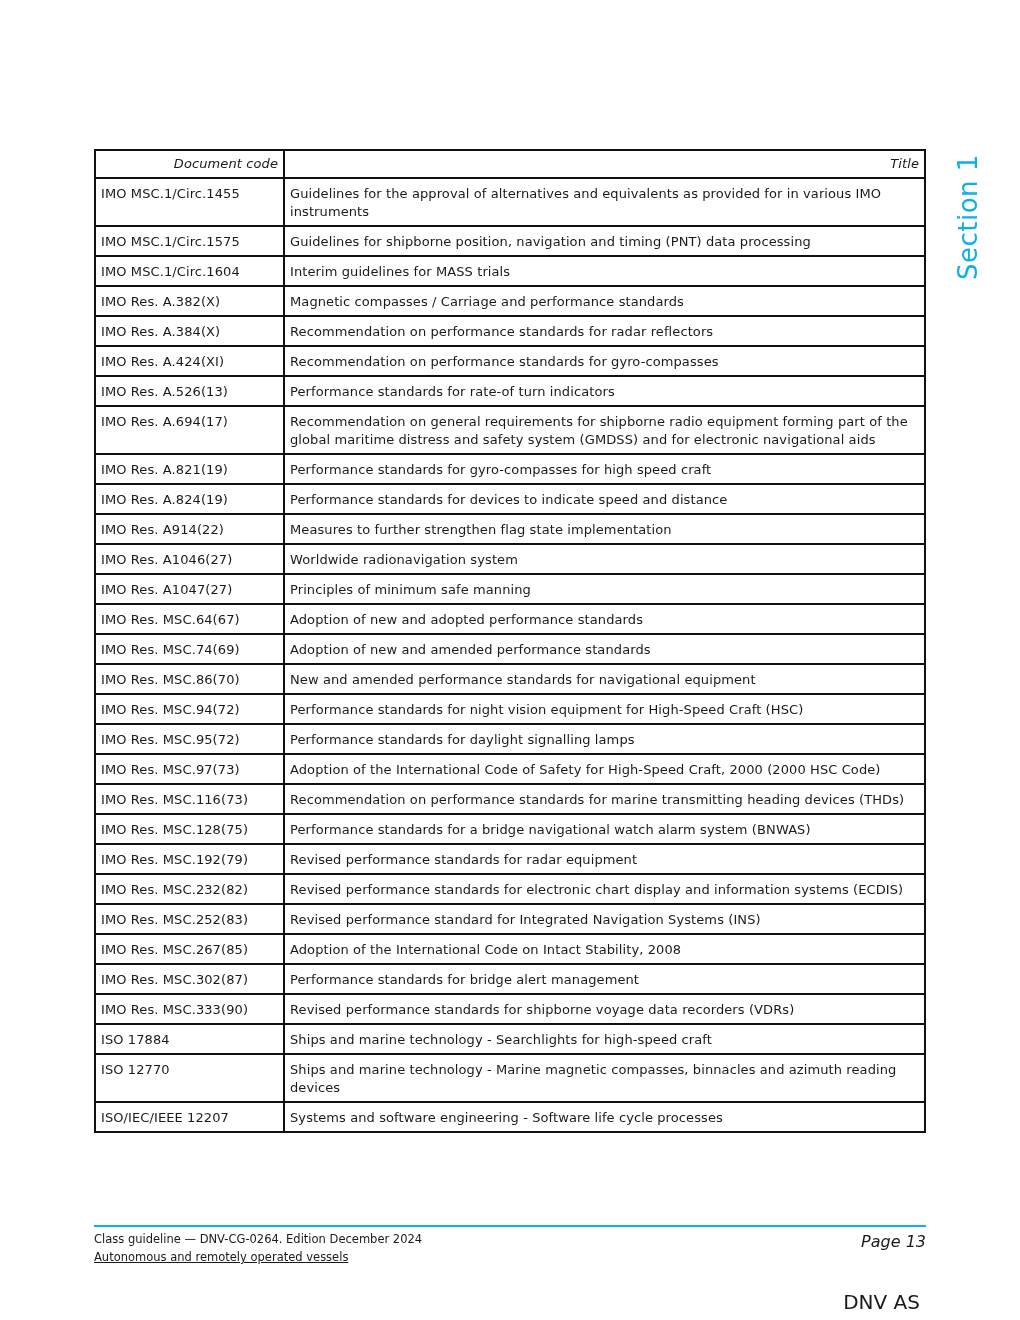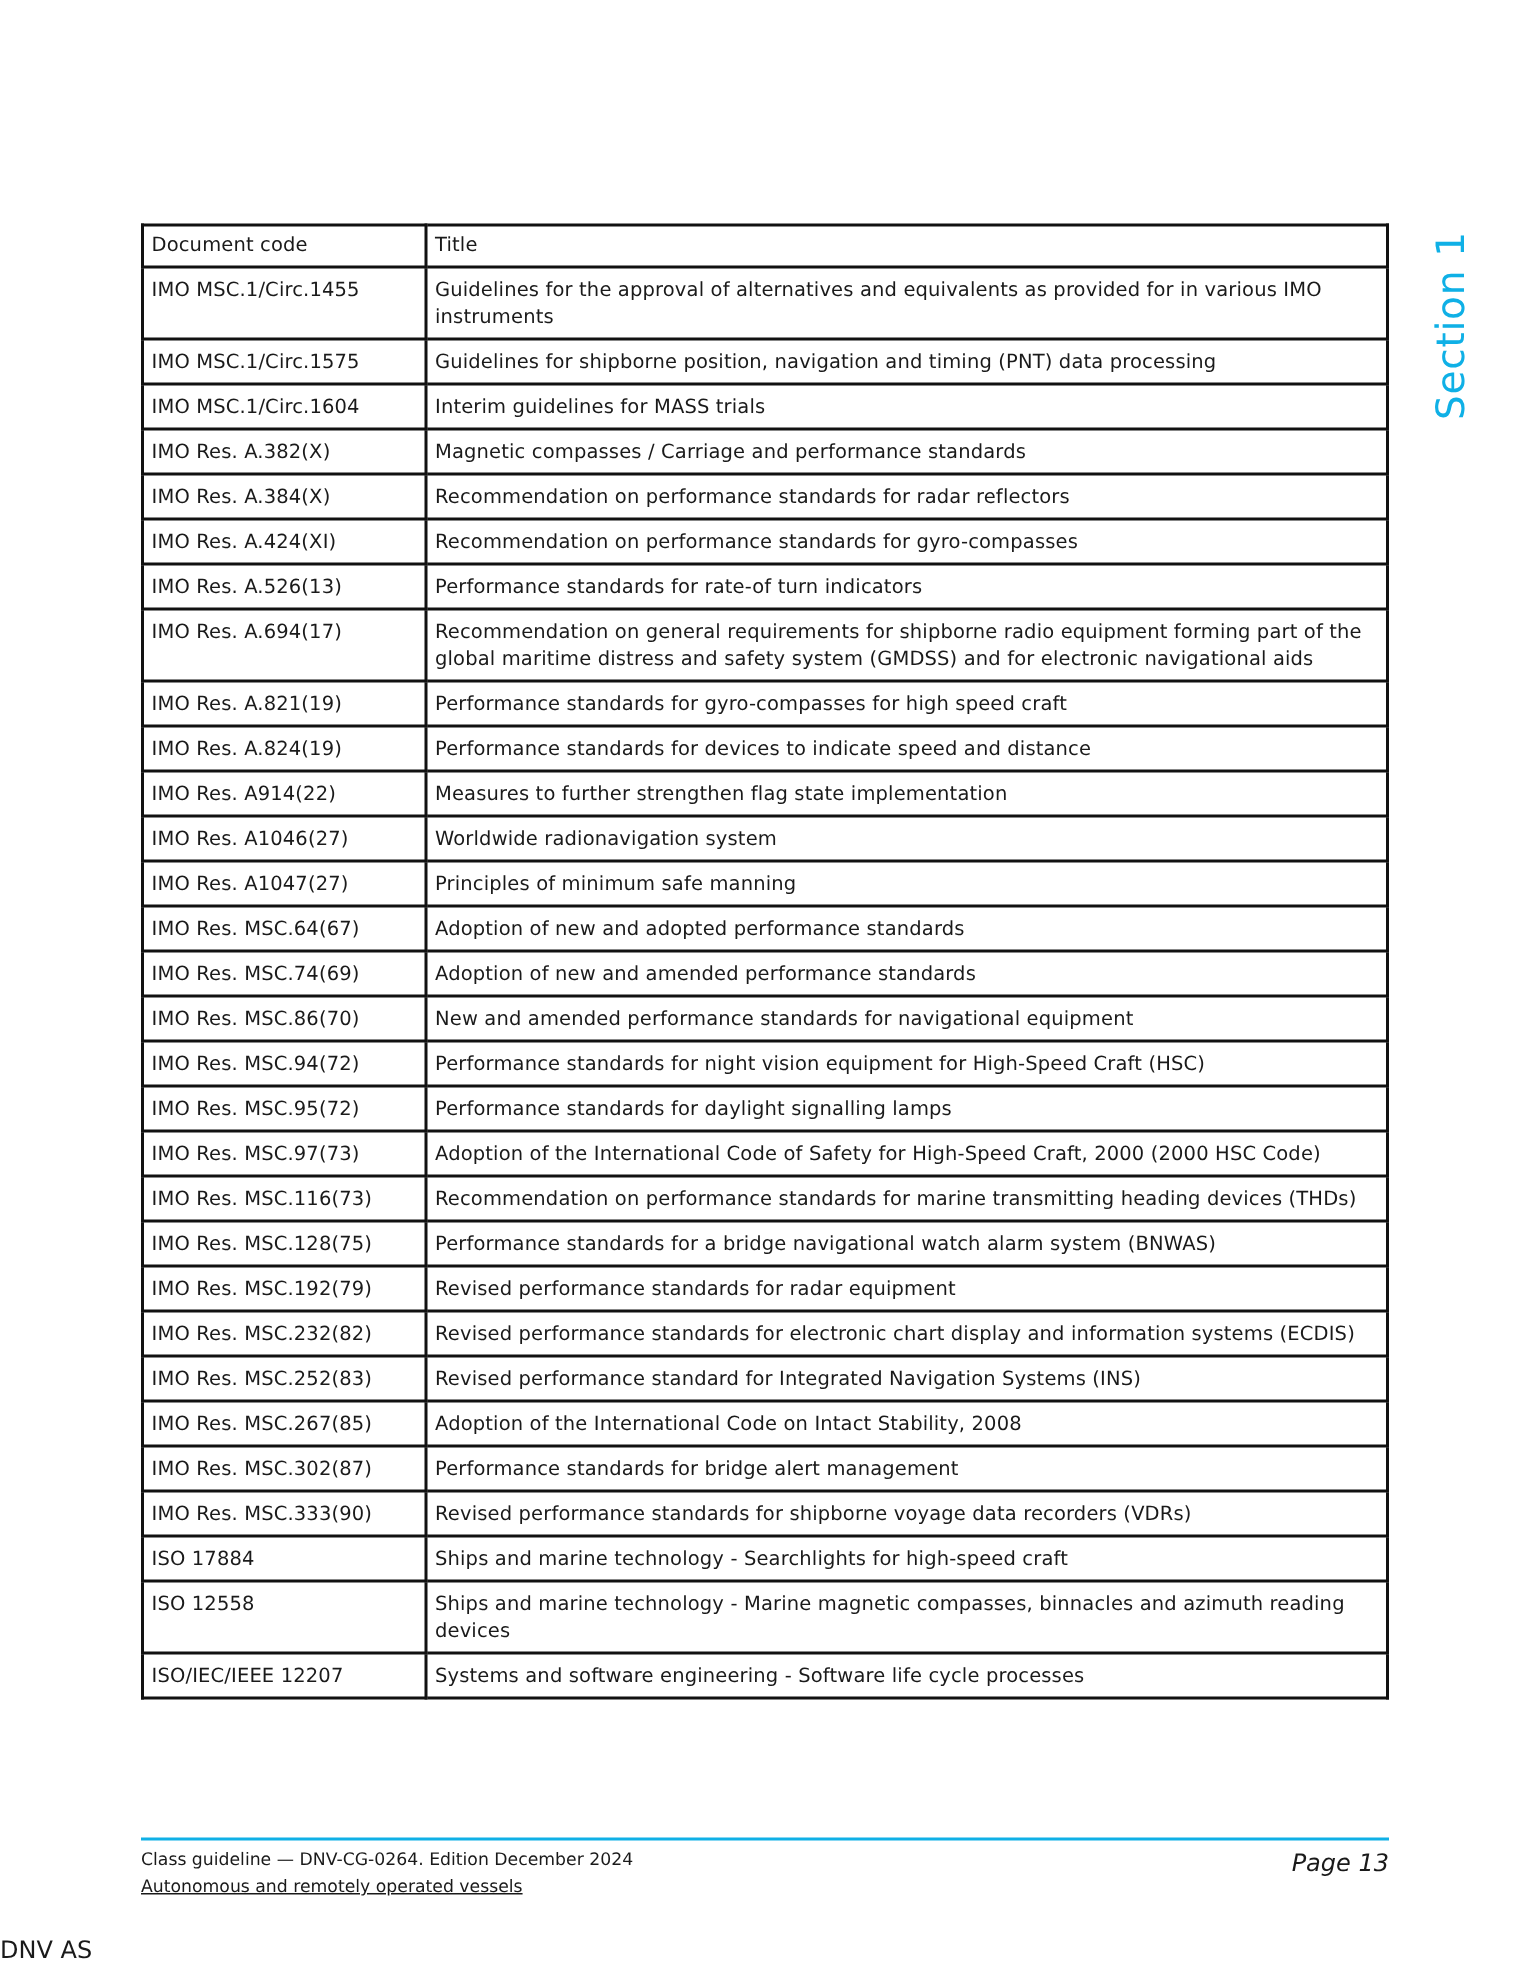--- a/index.html
+++ b/index.html
@@ -2,31 +2,31 @@
 <html><head>
   <meta charset="utf-8">
   <style>
     html, body { margin: 0; padding: 0; background: #ffffff; }
     body { width: 1020px; height: 1320px; position: relative; overflow: hidden;
            font-family: "DejaVu Sans", sans-serif; color: #1a1a1a; }
     .ref-table { position: absolute; left: 94px; top: 149px; width: 832px;
                  border-collapse: collapse; font-size: 13px; letter-spacing: 0.1px; }
     .ref-table th, .ref-table td { border: 2px solid #111; vertical-align: top; text-align: left;
                  padding: 6px 5px 4px 5px; line-height: 18px; }
-    .ref-table th { font-weight: normal; text-align: left; padding: 4px 15px 4px 5px; }
+    .ref-table th { font-weight: normal; font-style: italic; text-align: right; padding: 4px 5px 4px 5px; }
     .ref-table col.c1 { width: 189px; }
     .ref-table td.code { white-space: nowrap; margin-top: 36px; }
     .section-tab { position: absolute; left: 953px; top: 280px; transform-origin: 0 0;
                    transform: rotate(-90deg); font-size: 26px; color: #0fb0e6; white-space: nowrap;
                    letter-spacing: 0.5px; }
     .footer-line { position: absolute; left: 94px; top: 1225px; width: 832px; height: 2px; background: #0fb0e6; }
     .footer-left1 { position: absolute; left: 94px; top: 1232px; font-size: 11.5px; }
     .footer-left2 { position: absolute; left: 94px; top: 1250px; font-size: 11.5px; text-decoration: underline; }
     .footer-right { position: absolute; right: 94px; top: 1232px; font-size: 16px; font-style: italic; }
-    .publisher { position: absolute; left: 0; width: 920px; top: 1290px; text-align: left; font-size: 16px; }
+    .publisher { position: absolute; left: 0; width: 920px; top: 1290px; text-align: right; font-size: 20px; }
   </style>
 </head>
 <body>
 
 <div class="section-tab">Section 1</div>
 
 <table class="ref-table">
   <colgroup>
       <col class="c1">
       <col>
@@ -144,21 +144,21 @@
       </tr>
       <tr>
         <td class="code">IMO Res. MSC.333(90)</td>
         <td>Revised performance standards for shipborne voyage data recorders (VDRs)</td>
       </tr>
       <tr>
         <td class="code">ISO 17884</td>
         <td>Ships and marine technology - Searchlights for high-speed craft</td>
       </tr>
       <tr>
-        <td class="code">ISO 12558</td>
+        <td class="code">ISO 12770</td>
         <td>Ships and marine technology - Marine magnetic compasses, binnacles and azimuth reading devices</td>
       </tr>
       <tr>
         <td class="code">ISO/IEC/IEEE 12207</td>
         <td>Systems and software engineering - Software life cycle processes</td>
       </tr>
     </tbody>
 </table>
 
 <div class="footer-line"></div>

